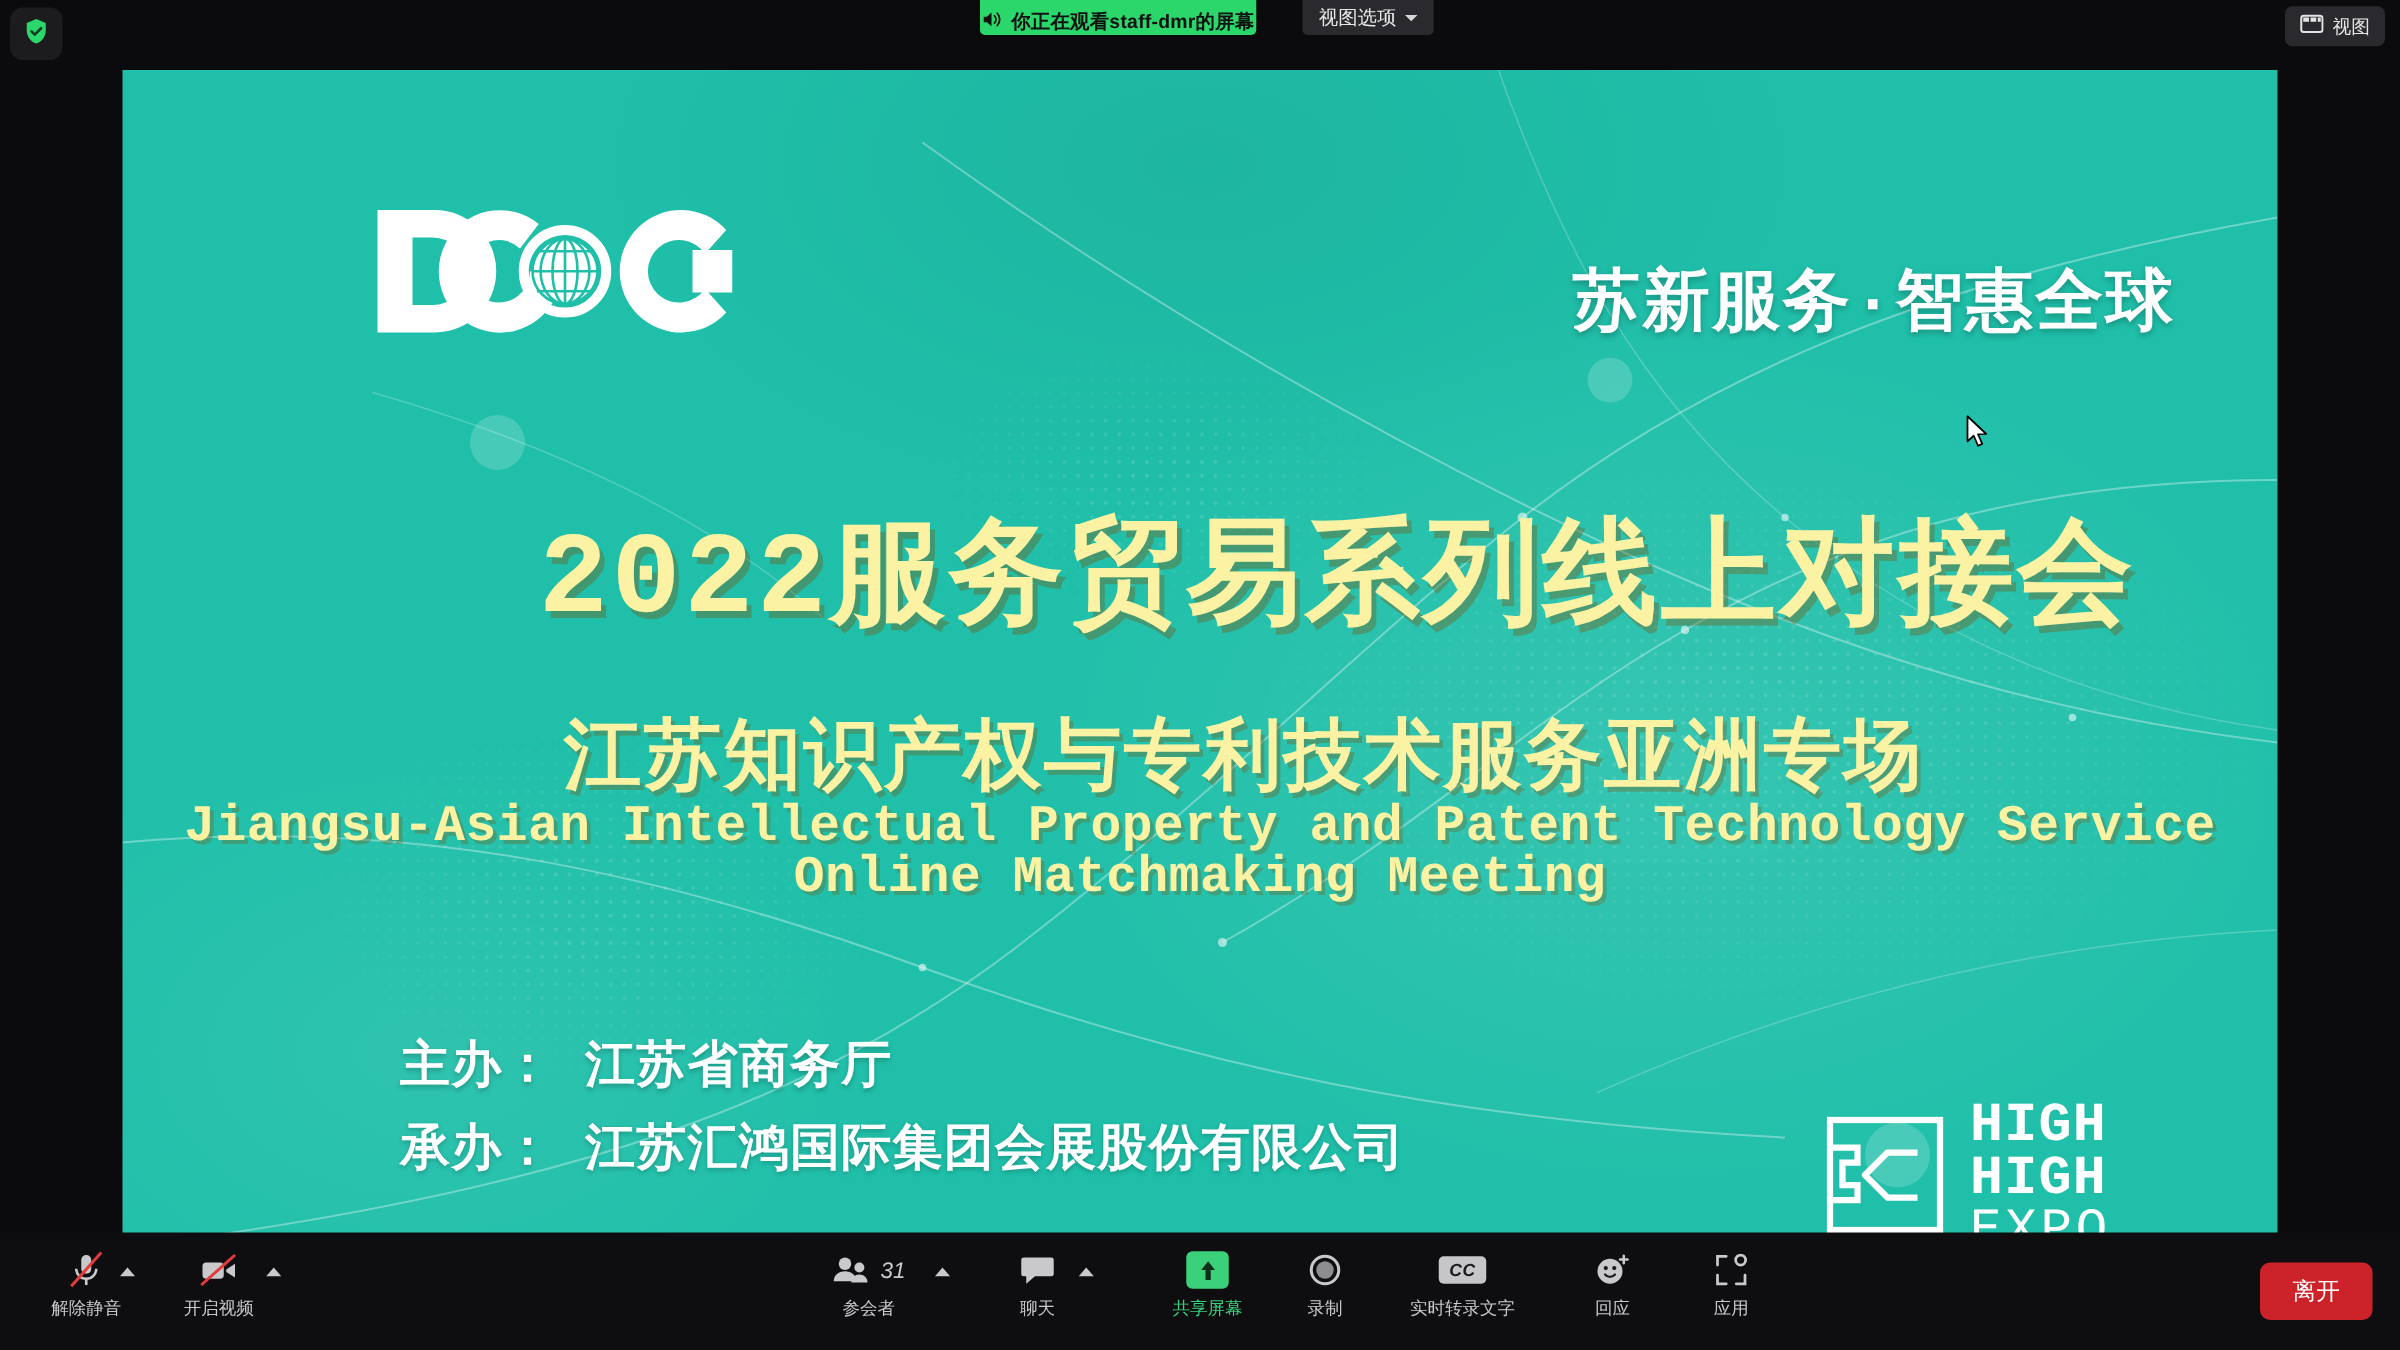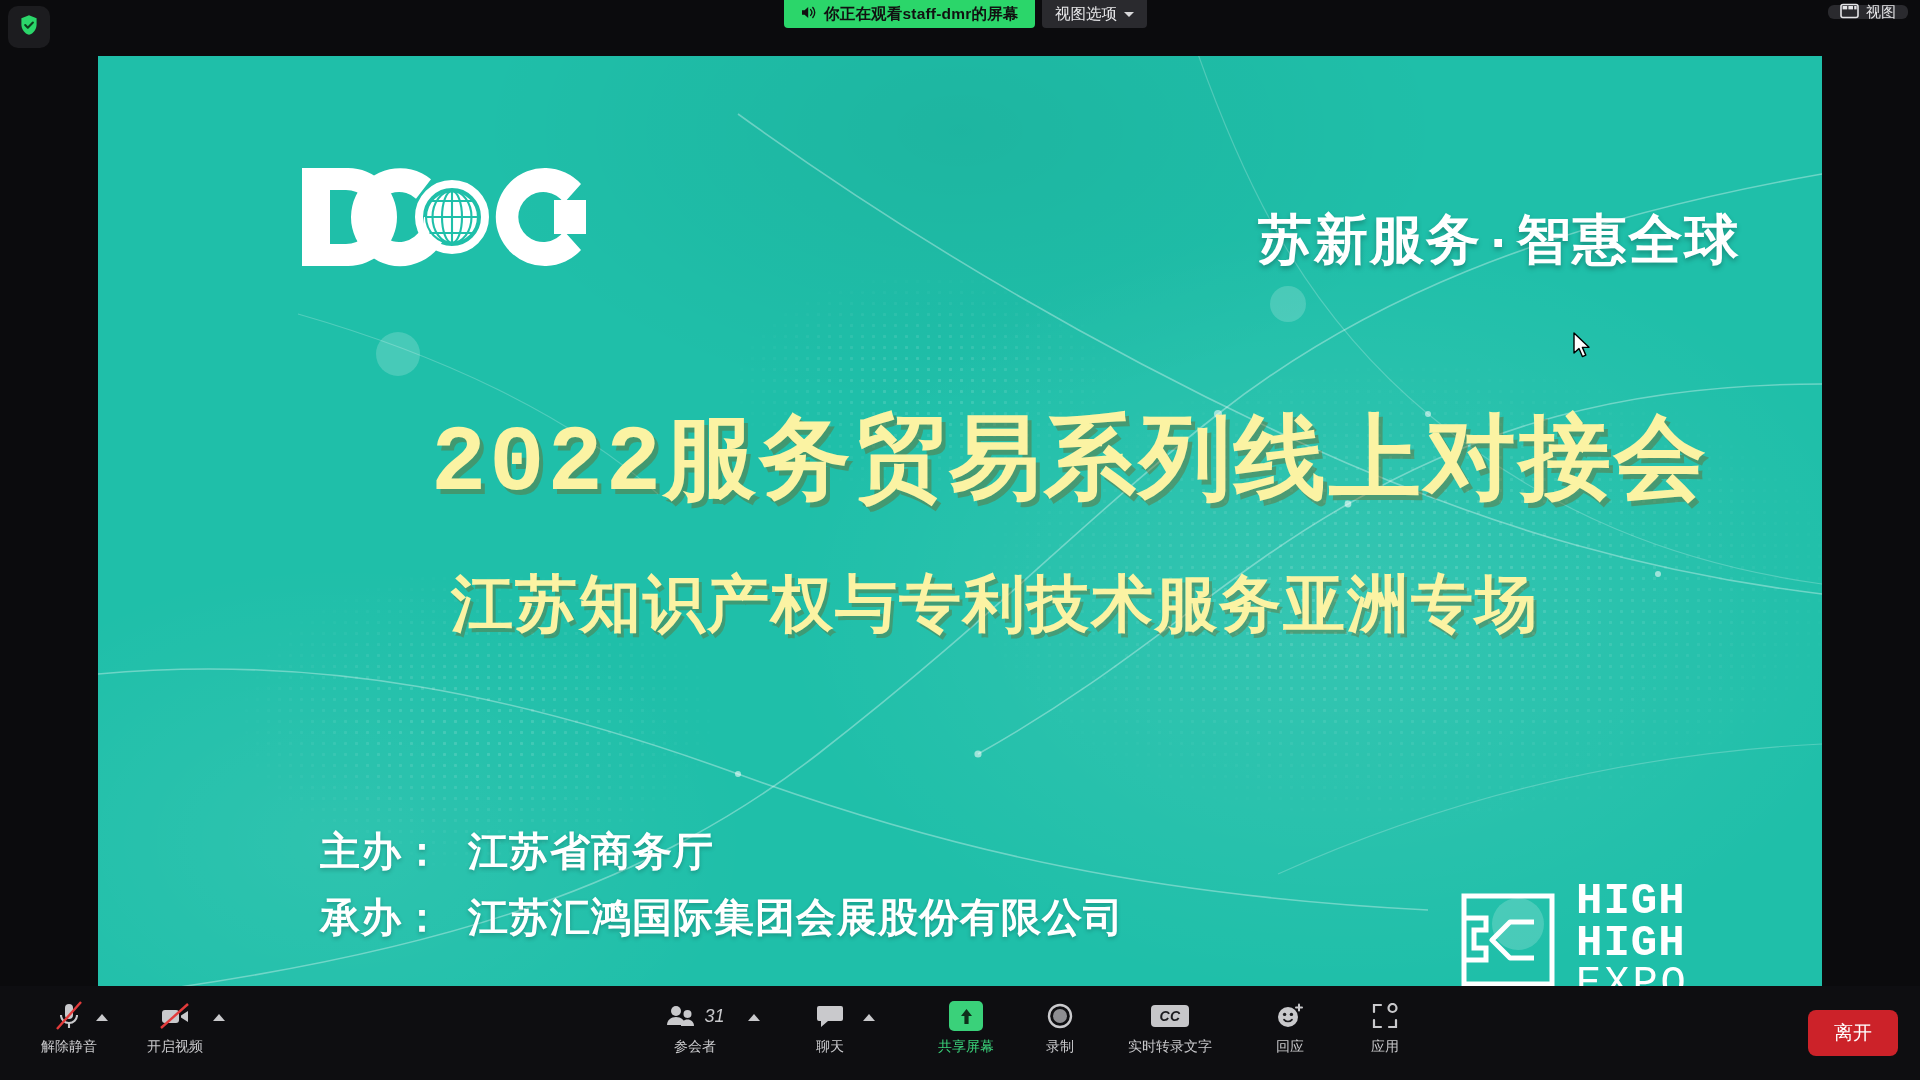--- a/index.html
+++ b/index.html
@@ -16,36 +16,36 @@
     background: #0b0b0d; z-index: 40;
   }
   #security-badge {
     position: absolute; left: 8px; top: 6px; width: 42px; height: 42px;
     border-radius: 10px; background: #1c1c1f;
     display: flex; align-items: center; justify-content: center;
   }
   #share-pill {
     position: absolute; left: 784px; top: 0px; height: 28px;
     background: #2bd66a; border-radius: 0 0 4px 4px;
-    display: flex; align-items: center; gap: 7px; padding: 0 16px;
+    display: flex; align-items: flex-end; gap: 7px; padding: 0 1px;
   }
   #share-pill .pill-text {
     font-size: 15.5px; font-weight: bold; color: #111; white-space: nowrap;
     letter-spacing: .2px;
   }
   #view-options {
     position: absolute; left: 1042px; top: 0px; height: 28px;
     background: #2a2a2e; border-radius: 0 0 4px 4px;
     display: flex; align-items: center; gap: 7px; padding: 8px 13px;
     color: #e8e8ea; font-size: 15.5px; cursor: pointer;
   }
   .chev-d { width: 0; height: 0; border-left: 5px solid transparent;
             border-right: 5px solid transparent; border-top: 5px solid #d8d8da; }
   #view-button {
-    position: absolute; right: 12px; top: 5px; height: 14px;
+    position: absolute; right: 12px; top: 5px; height: 32px;
     background: #2a2a2e; border-radius: 6px;
     display: flex; align-items: center; gap: 7px; padding: 0 12px;
     color: #e4e4e6; font-size: 15px; cursor: pointer;
   }
 
   
   #stage {
     position: absolute; left: 98px; top: 54px; width: 1724px; height: 960px;
     background: #1fbfa9; overflow: hidden; font-family: Liberation Mono, monospace;
   }
@@ -250,20 +250,21 @@
       </g>
 
       <path d="M285 22 a49 49 0 1 0 0 66 l-17-19 a25 25 0 1 1 0-28z" fill="#fff"></path>
       <rect x="258" y="38" width="32" height="34" fill="#fff"></rect>
     </svg>
   </div>
 
   <div class="slide-txt" id="slogan">苏新服务·智惠全球</div>
   <div class="slide-txt" id="main-title">2022服务贸易系列线上对接会</div>
   <div class="slide-txt" id="cn-subtitle">江苏知识产权与专利技术服务亚洲专场</div>
+  <div class="slide-txt" id="en-subtitle">Jiangsu-Asian Intellectual Property and Patent Technology Service Online Matchmaking Meeting</div>
   <div class="slide-txt org-line" id="org-host">主办： 江苏省商务厅</div>
   <div class="slide-txt org-line" id="org-run">承办： 江苏汇鸿国际集团会展股份有限公司</div>
 
   <div id="expo-logo">
     <span>
       <svg width="96" height="96" viewBox="0 0 96 96">
         <rect x="4" y="4" width="88" height="88" fill="none" stroke="#fff" stroke-width="5"></rect>
         <path d="M4 26 h22 v12 H14 v18 h12 v12 H4" fill="none" stroke="#fff" stroke-width="5"></path>
         <path d="M74 30 H50 L32 48 l18 18 h24" fill="none" stroke="#fff" stroke-width="5" stroke-linejoin="round"></path>
       </svg>

